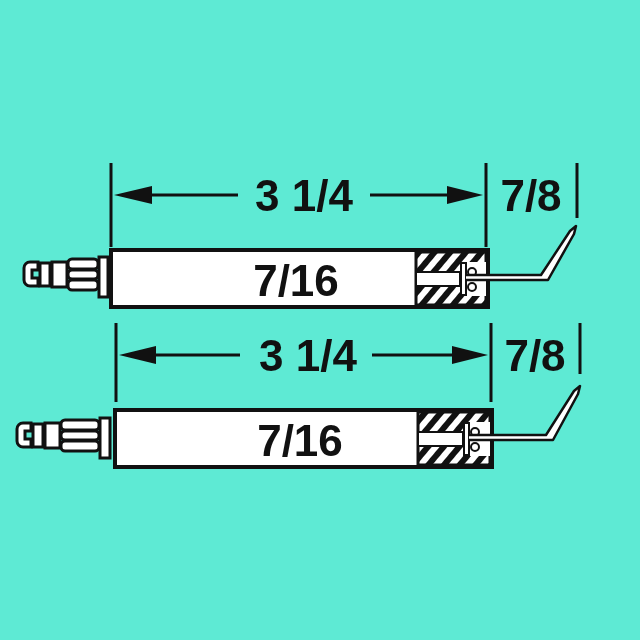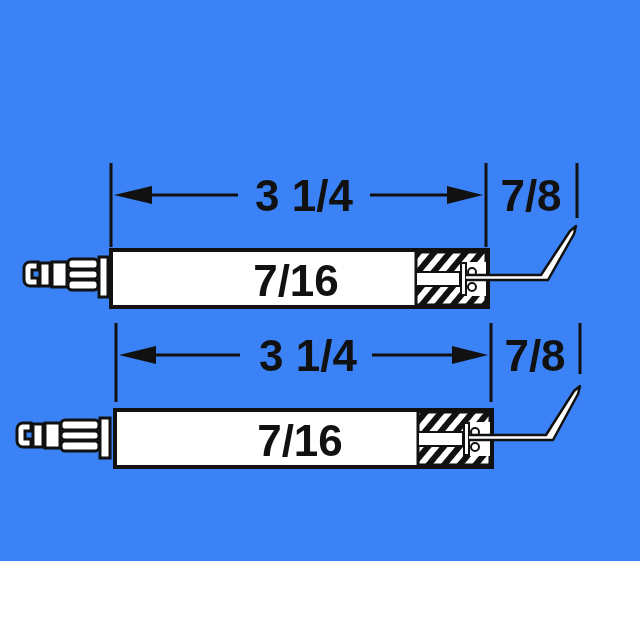--- a/index.html
+++ b/index.html
@@ -1,16 +1,16 @@
 <!DOCTYPE html>
 <html><head>
   <meta charset="utf-8">
   <style>
     html, body { margin: 0; padding: 0; background: #ffffff; }
-    #stage { position: relative; width: 640px; height: 561px; background: #3b82f6; overflow: hidden; }
+    #stage { position: relative; width: 640px; height: 640px; background: #5eead4; overflow: hidden; }
     svg { position: absolute; left: 0; top: 0; }
     .dimtext { font-family: "Liberation Sans", sans-serif; font-weight: bold; fill: #111111; }
   </style>
 </head>
 <body>
 
 <div id="stage">
 <svg width="640" height="640" viewBox="0 0 640 640" xmlns="http://www.w3.org/2000/svg">
   <defs>
     <pattern id="hatch" patternUnits="userSpaceOnUse" width="12" height="12" patternTransform="rotate(40)">

